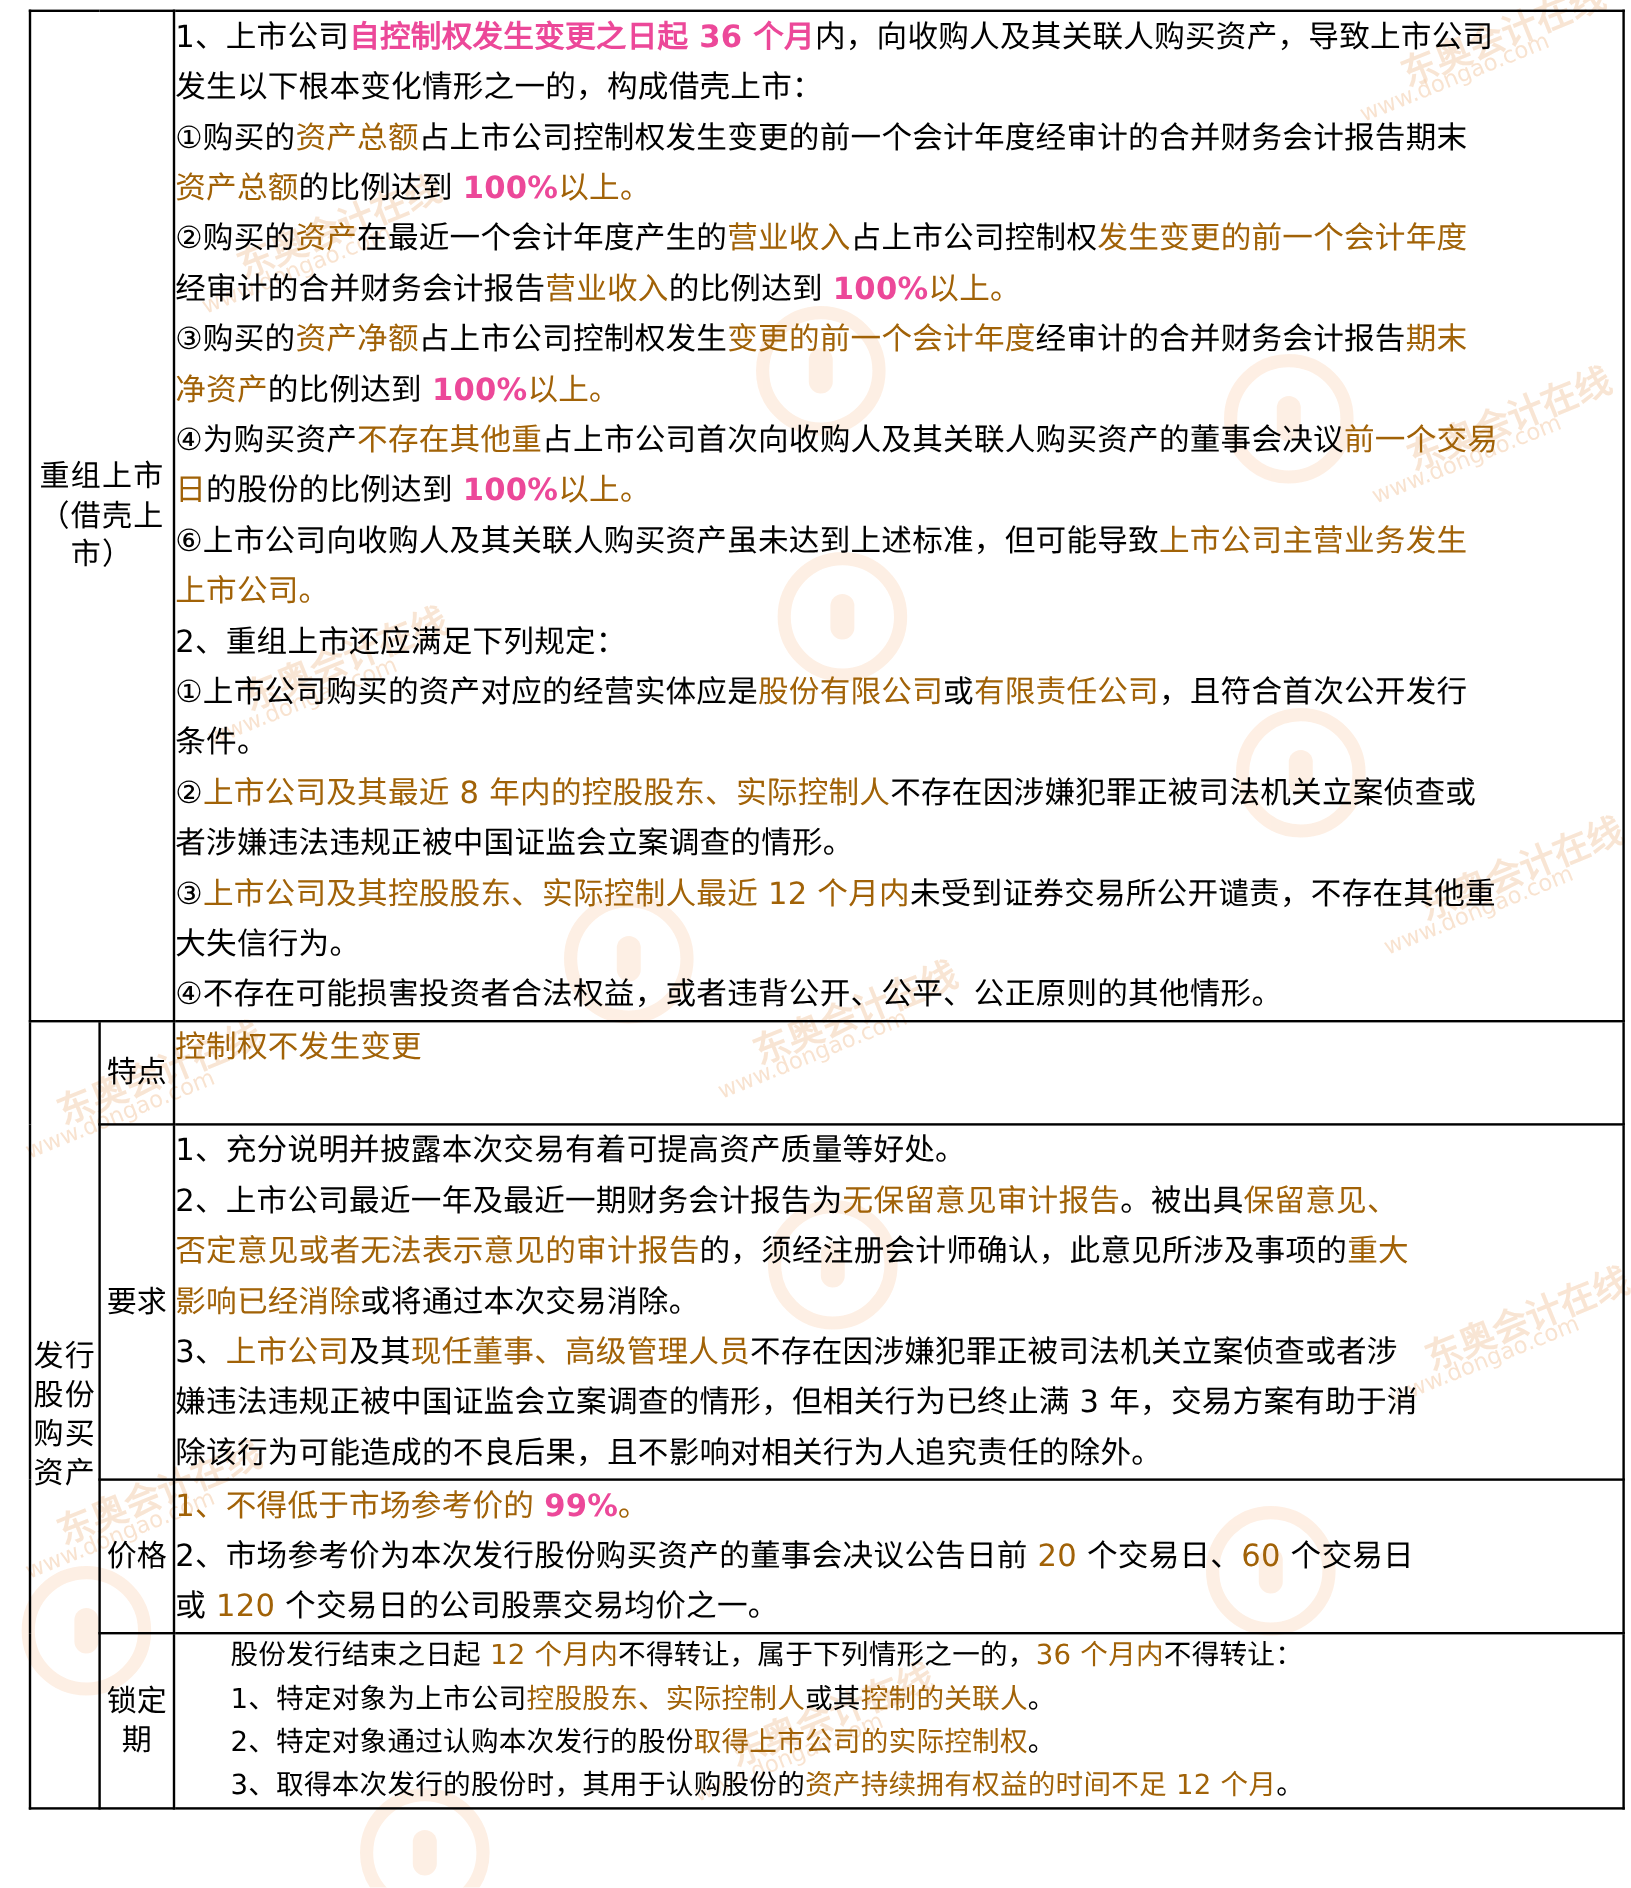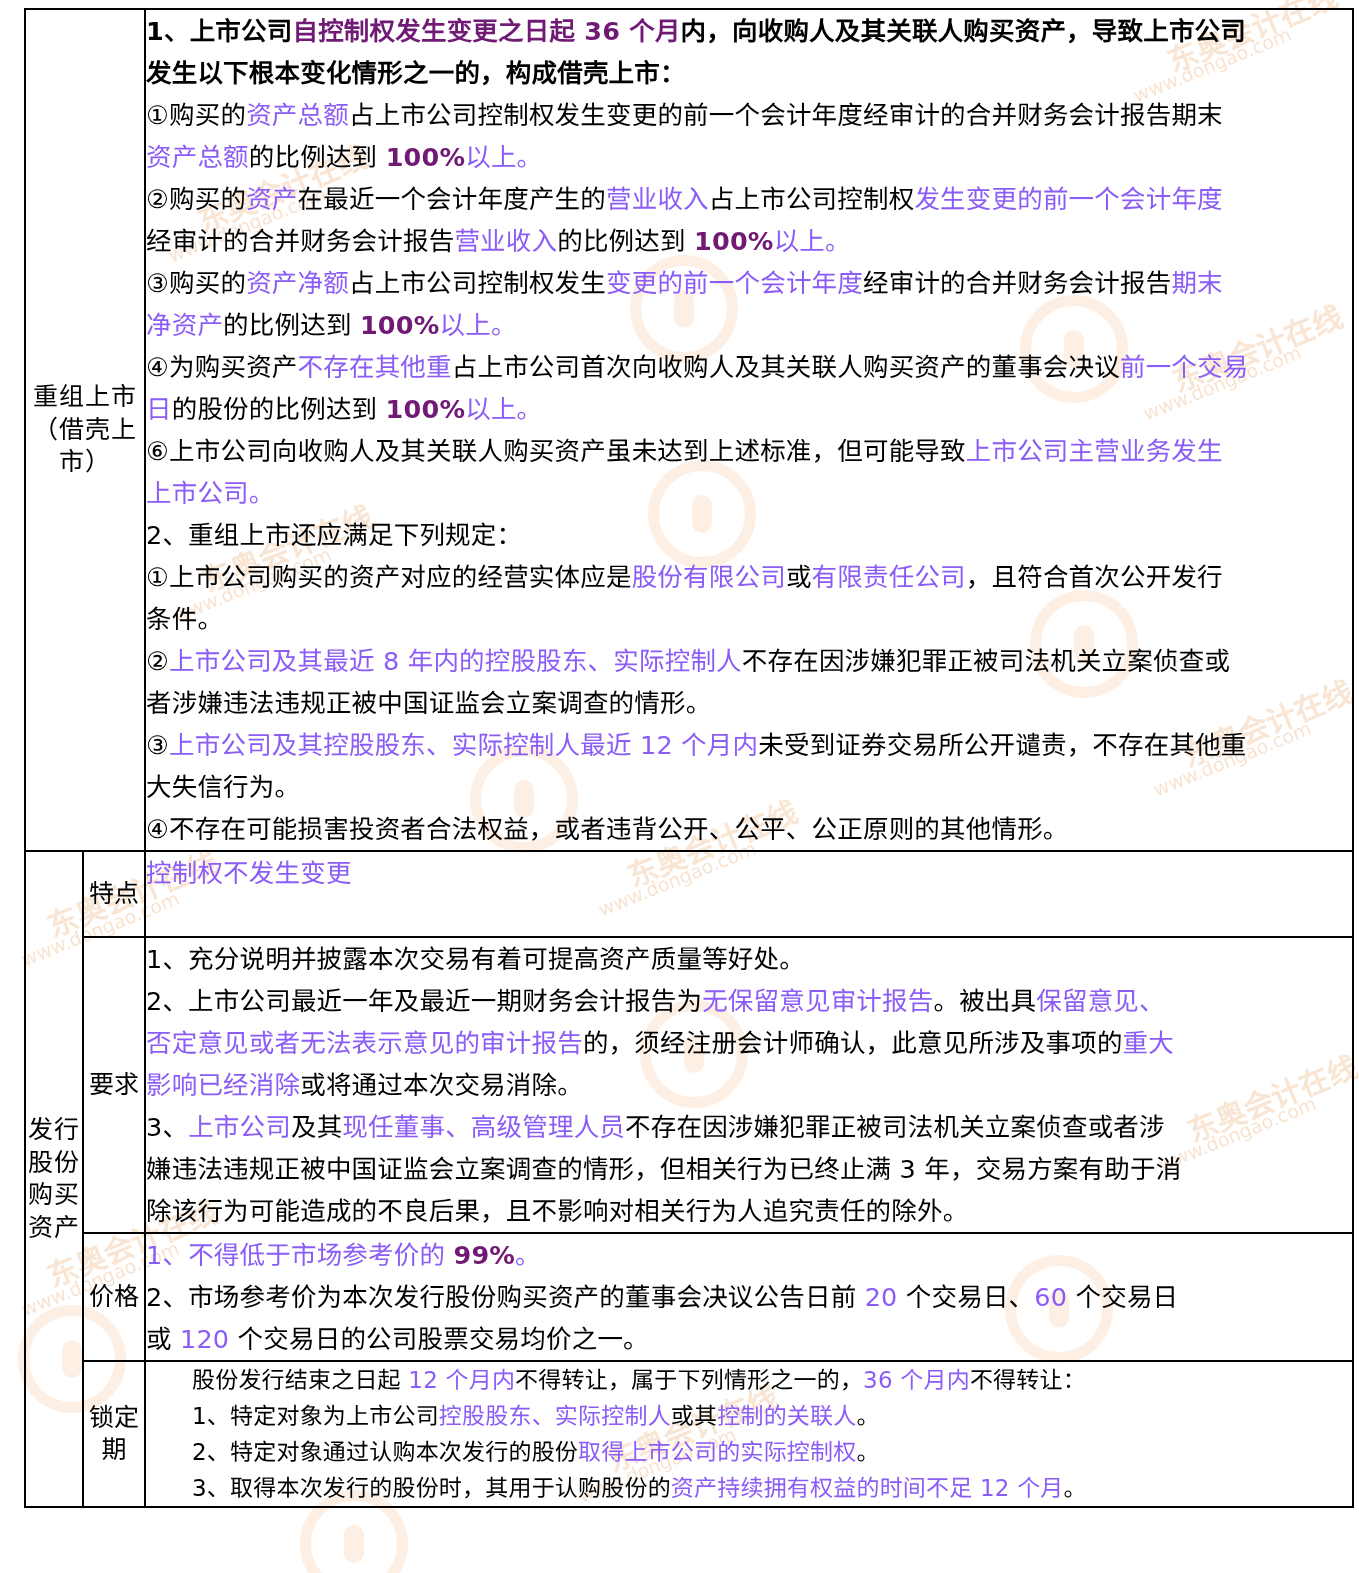--- a/index.html
+++ b/index.html
@@ -102,23 +102,23 @@
     vertical-align: top;
   }
 
   p.ln {
     margin: 0;
     font-size: 25.5px;
     line-height: 42px;
     letter-spacing: 0.2px;
     white-space: nowrap;
   }
-  .r  { color: #8b5cf6; }
-  .b  { font-weight: bold; }
-  .rb { color: #701a75; font-weight: bold; }
+  .r  { color: #a16207; }
+  .b  { font-weight: normal; }
+  .rb { color: #ec4899; font-weight: bold; }
 
   
   td.body.small p.ln {
     font-size: 23px;
     line-height: 36px;
     margin-left: 46px;
   }
 </style>
 </head>
 <body>

